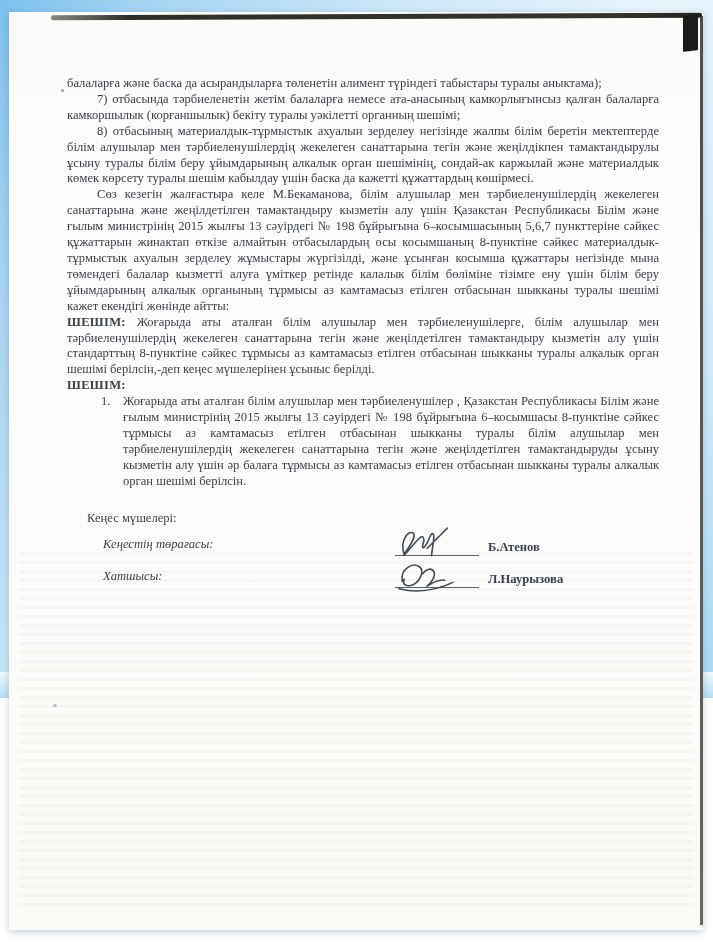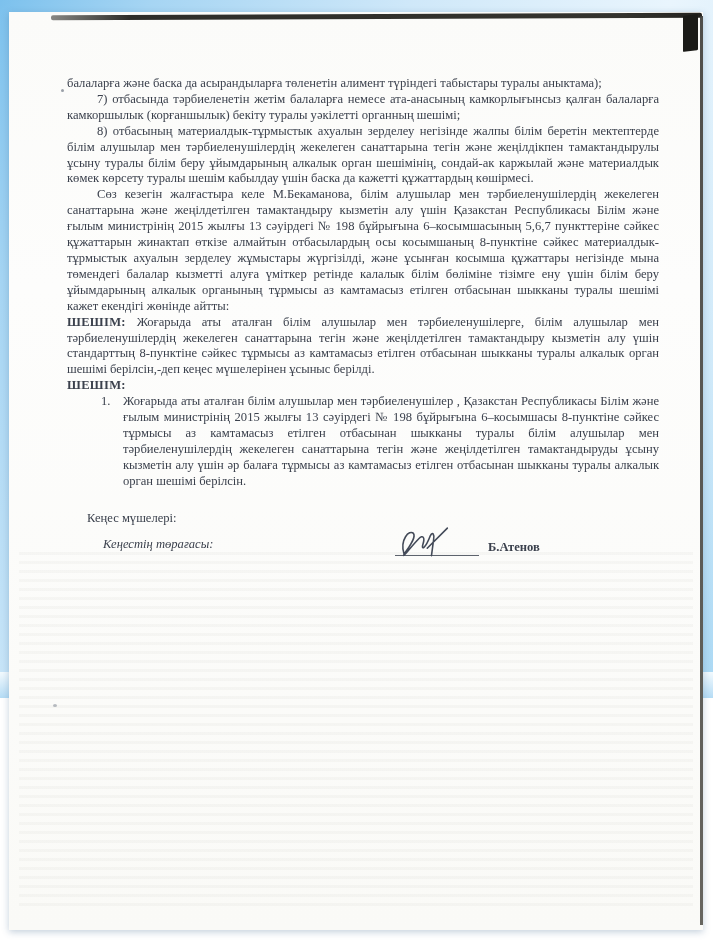--- a/index.html
+++ b/index.html
@@ -132,16 +132,27 @@
             <span class="sig-scribble">
               <svg width="72" height="36" viewBox="0 0 60 34">
                 <path class="sig-stroke" d="M12 26 C8 13 17 3 21 7 C24 11 15 22 12 27 C10 31 20 18 26 12 C30 8 32 11 30 17 C28 23 32 22 37 9 C39 5 41 8 40 13 L38 28 M34 21 C41 14 48 7 53 2"></path>
               </svg>
             </span>
             <span class="sig-name">Б.Атенов</span>
           </span>
         </div>
 
 
+        <div class="sign-row row-secretary">
+          <span class="role">Хатшысы:</span>
+          <span class="sig-group">
+            <span class="sig-scribble">
+              <svg width="78" height="36" viewBox="0 0 65 34">
+                <path class="sig-stroke" d="M10 22 C8 10 20 4 26 8 C32 12 26 24 18 26 C12 27 10 24 12 20 M29 15 C33 10 38 9 40 13 C42 17 37 24 33 27 C39 23 45 20 50 21 M7 29 C23 33 41 31 58 23"></path>
+              </svg>
+            </span>
+            <span class="sig-name">Л.Наурызова</span>
+          </span>
+        </div>
       </div>
     </div>
   </div>
 </div>
 
 </body></html>

